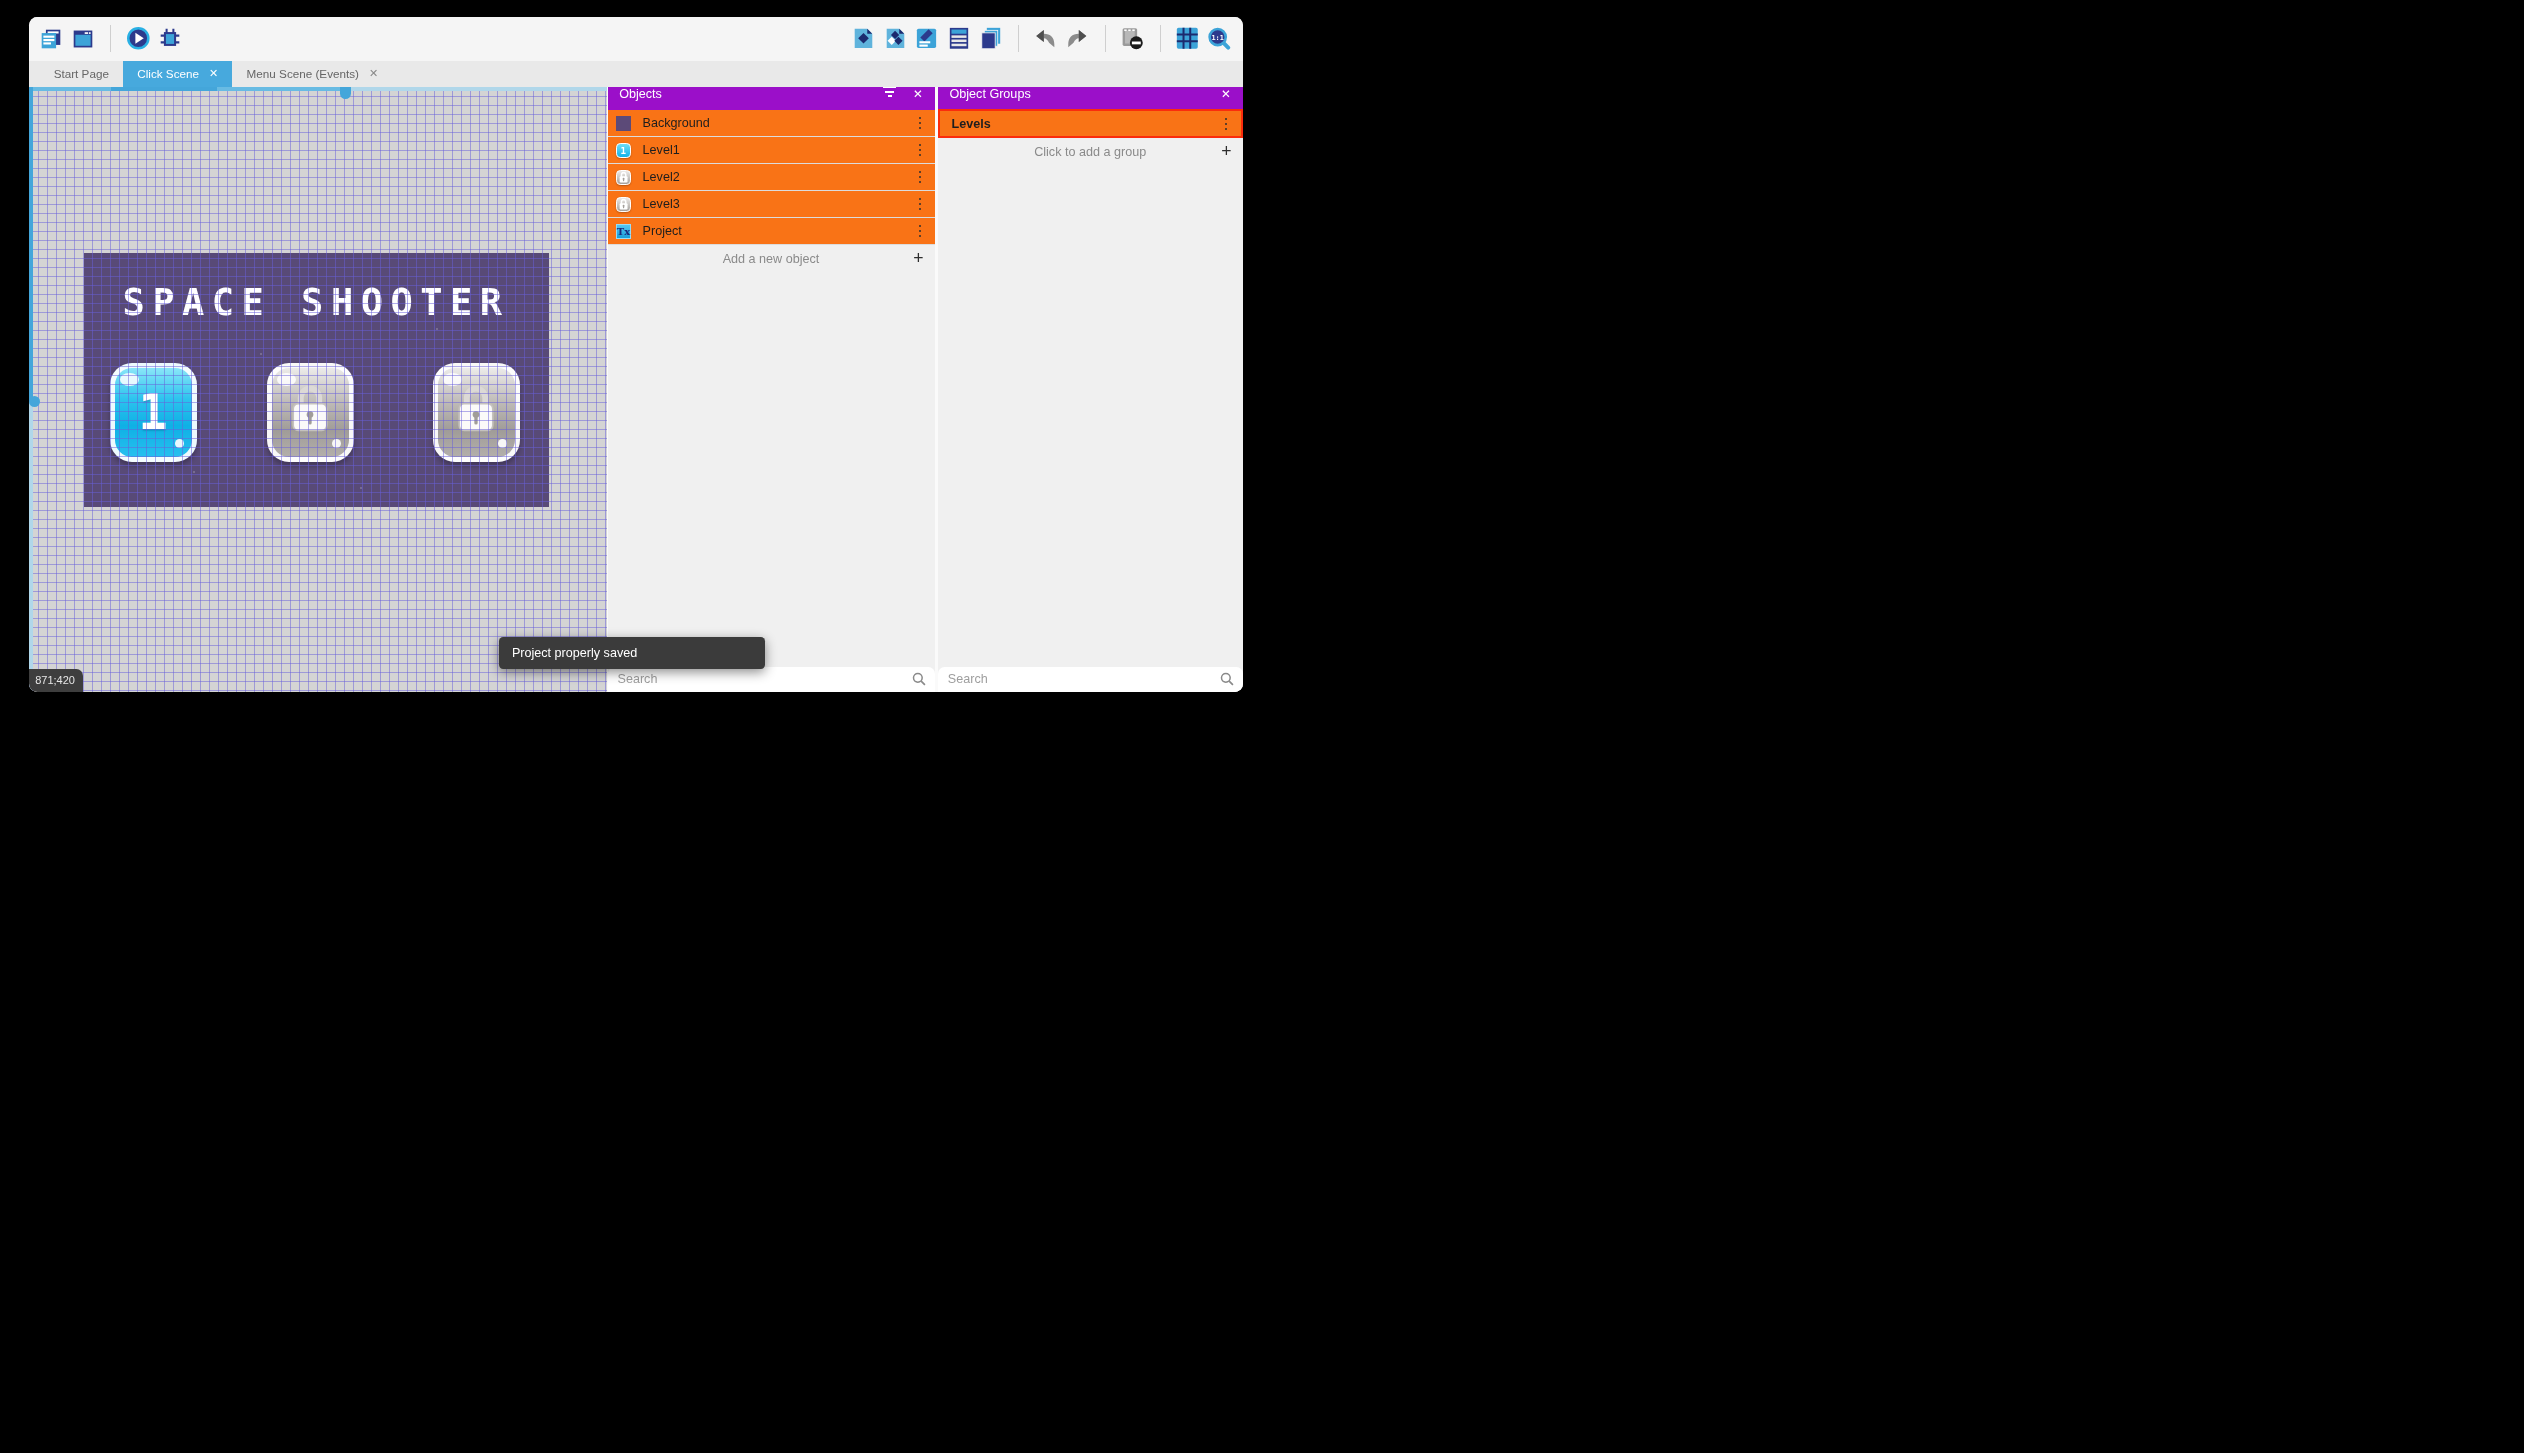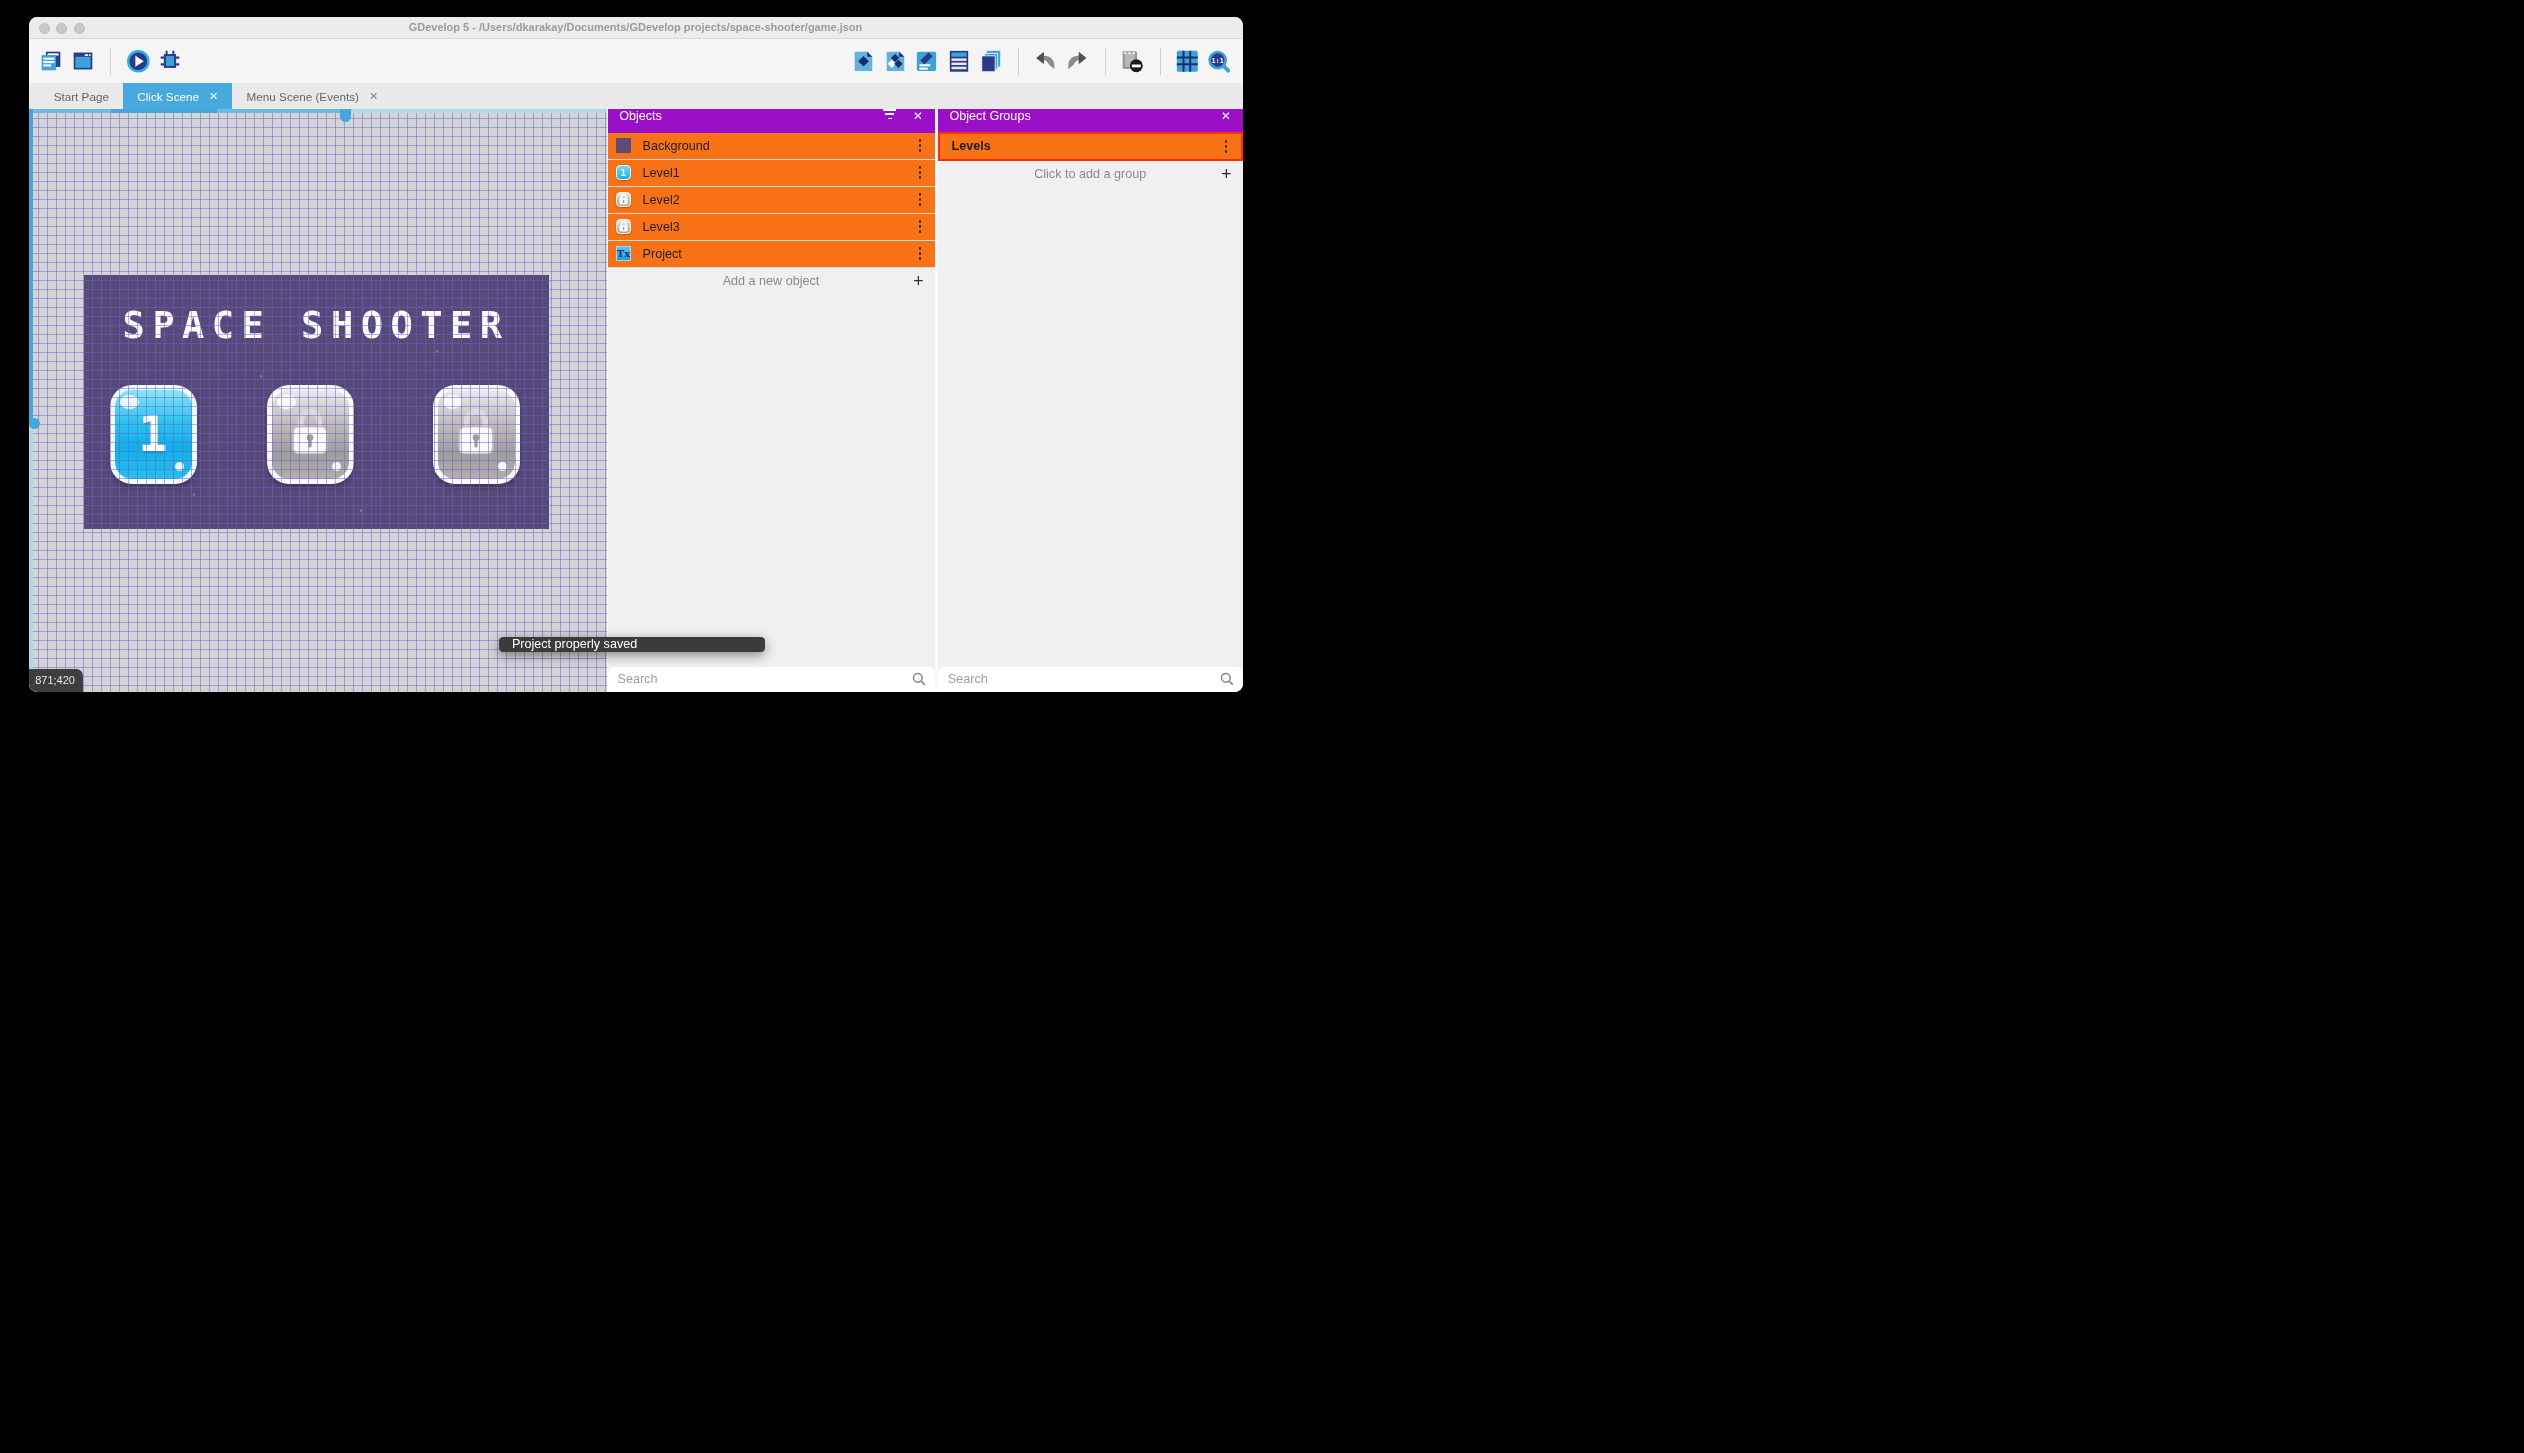--- a/index.html
+++ b/index.html
@@ -99,37 +99,29 @@
   .add-row .plus { position:absolute; right:11px; font-size:17.6px; color:#2e2e2e; font-weight:normal; }
 
   .group-row-wrap { border:2.5px solid #fb2c0c; margin-top:-0.8px;font-weight:bold; }
   .group-row-wrap .row { border-bottom:none; height:25px; }
 
   .search-box { position:absolute; left:0; right:0; bottom:0; height:25px; background:#fff;
     border-radius:6.7px 6.7px 0 0; display:flex; align-items:center; padding:0 8.4px 0 10px; }
   .search-box input { border:none; outline:none; flex:1; font-size:12.6px; color:#7f1d1d; font-family:"Liberation Sans",sans-serif; background:transparent; }
   .search-box input::placeholder { color:#9e9e9e; }
 
-  .toast { position:absolute; left:470px; top:620px; width:266px; height:15px; background:#3b3b3b;
+  .toast { position:absolute; left:470px; top:620px; width:266px; height:32px; background:#3b3b3b;
     border-radius:4.2px; color:#fff; font-size:12.6px; display:flex; align-items:center; padding-left:13.4px;
     z-index:50; box-shadow:0 3.3px 11.7px rgba(0,0,0,.45); }
 </style>
 </head>
 <body>
 
 <div class="window">
 
-  <div class="titlebar">
-    <div class="traffic">
-      <span></span>
-      <span></span>
-      <span></span>
-    </div>
-    <div class="win-title">GDevelop 5 - /Users/dkarakay/Documents/GDevelop projects/space-shooter/game.json</div>
-  </div>
 
   <div class="toolbar">
     <div class="tb-group">
       <span class="tb-icon">
         <svg width="22" height="22" viewBox="0 0 26 26">
             <rect x="7" y="2" width="17" height="18" fill="#2c3a8c"></rect>
             <rect x="9" y="4" width="13" height="2.5" fill="#fff"></rect>
             <rect x="2" y="6" width="17" height="18" fill="#3ca3d8"></rect>
             <rect x="4" y="9" width="13" height="2.5" fill="#fff"></rect>
             <rect x="4" y="13" width="13" height="2.5" fill="#fff"></rect>

